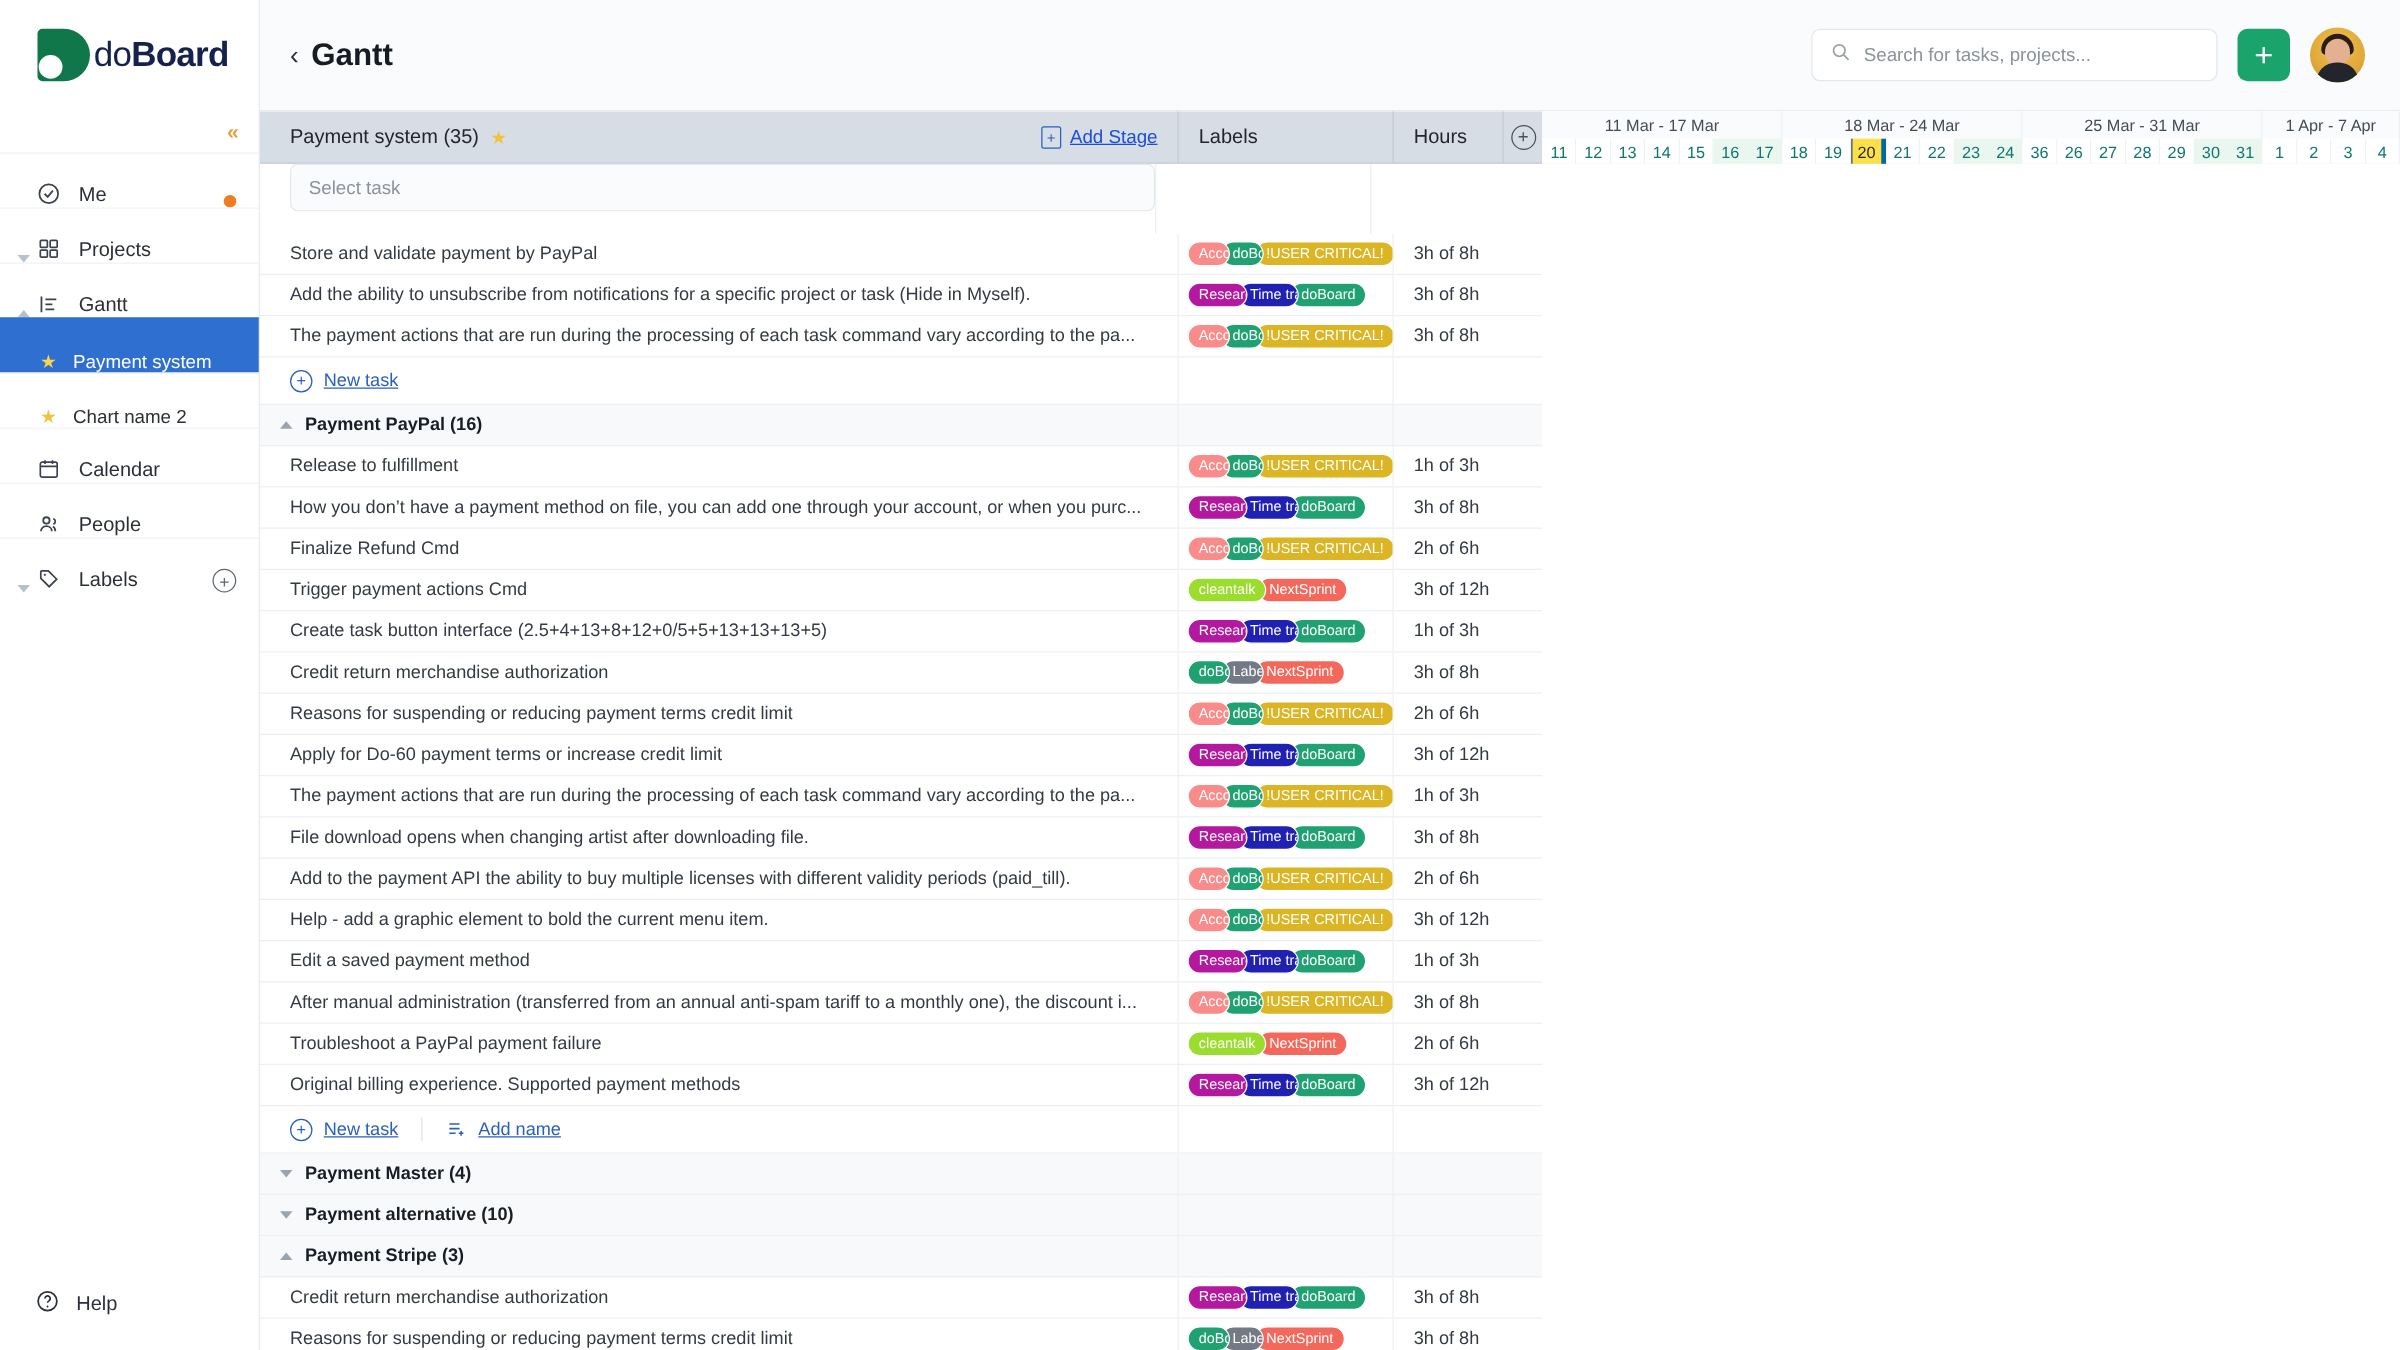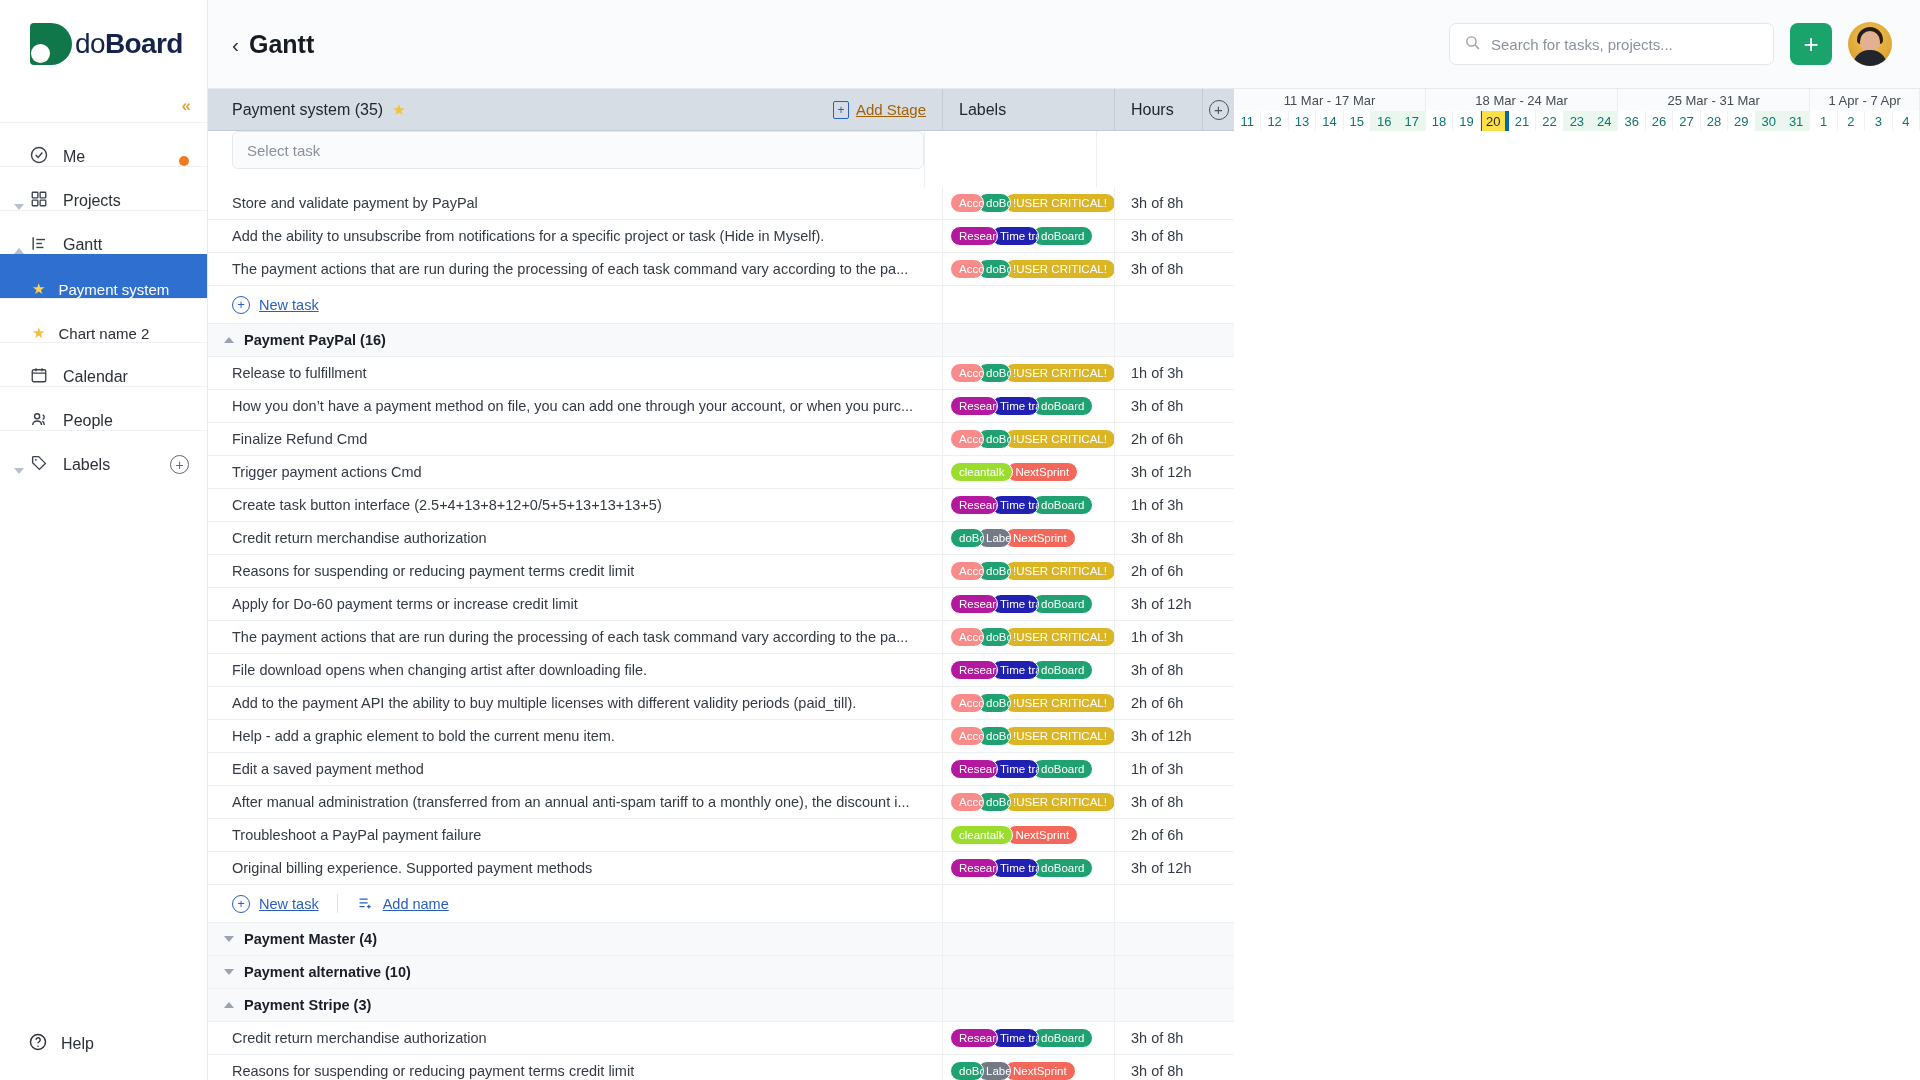--- a/index.html
+++ b/index.html
@@ -105,21 +105,21 @@
   .tl-pane { flex:1; position:relative; overflow:hidden; background:#fff;}
 
   
   .grid-head {
     height:42px; background:#d6dde5; display:flex; align-items:center;
     border-bottom:1px solid #c3ccd6;
   }
   .col-name { width:734px; flex:0 0 734px; display:flex; align-items:center; padding-left:24px; gap:9px; height:100%;}
   .col-name .t { font-size:16px; color:#22262f; }
   .add-stage { margin-left:auto; margin-right:16px; display:flex; align-items:center; gap:7px; cursor:pointer;}
-  .add-stage .lk { font-size:15px; color:#a16207; text-decoration:underline; }
+  .add-stage .lk { font-size:15px; color:#1d4ed8; text-decoration:underline; }
   .stage-ic { width:16px;height:18px;border:1.5px solid #2a5fc0;border-radius:2px;display:flex;align-items:center;justify-content:center;font-size:12px;color:#2a5fc0;line-height:1;}
   .col-labels { width:172px; flex:0 0 172px; height:100%; display:flex; align-items:center; padding-left:16px; border-left:1px solid #c3ccd6; font-size:16px; color:#22262f;}
   .col-hours { width:88px; flex:0 0 88px; height:100%; display:flex; align-items:center; padding-left:16px; border-left:1px solid #c3ccd6; font-size:16px; color:#22262f;}
   .col-plus { width:32px; flex:0 0 32px; height:100%; display:flex; align-items:center; justify-content:center; border-left:1px solid #c3ccd6;}
   .col-plus .pc { width:20px;height:20px;border:1.5px solid #4b525f;border-radius:50%;display:flex;align-items:center;justify-content:center;font-size:15px;color:#4b525f;line-height:1;}
 
   
   .select-task-row { height:56px; display:flex; }
   .select-task-box {
     margin-left:24px; width:692px; height:38px; border:1px solid #e5e9ee; border-radius:6px;

